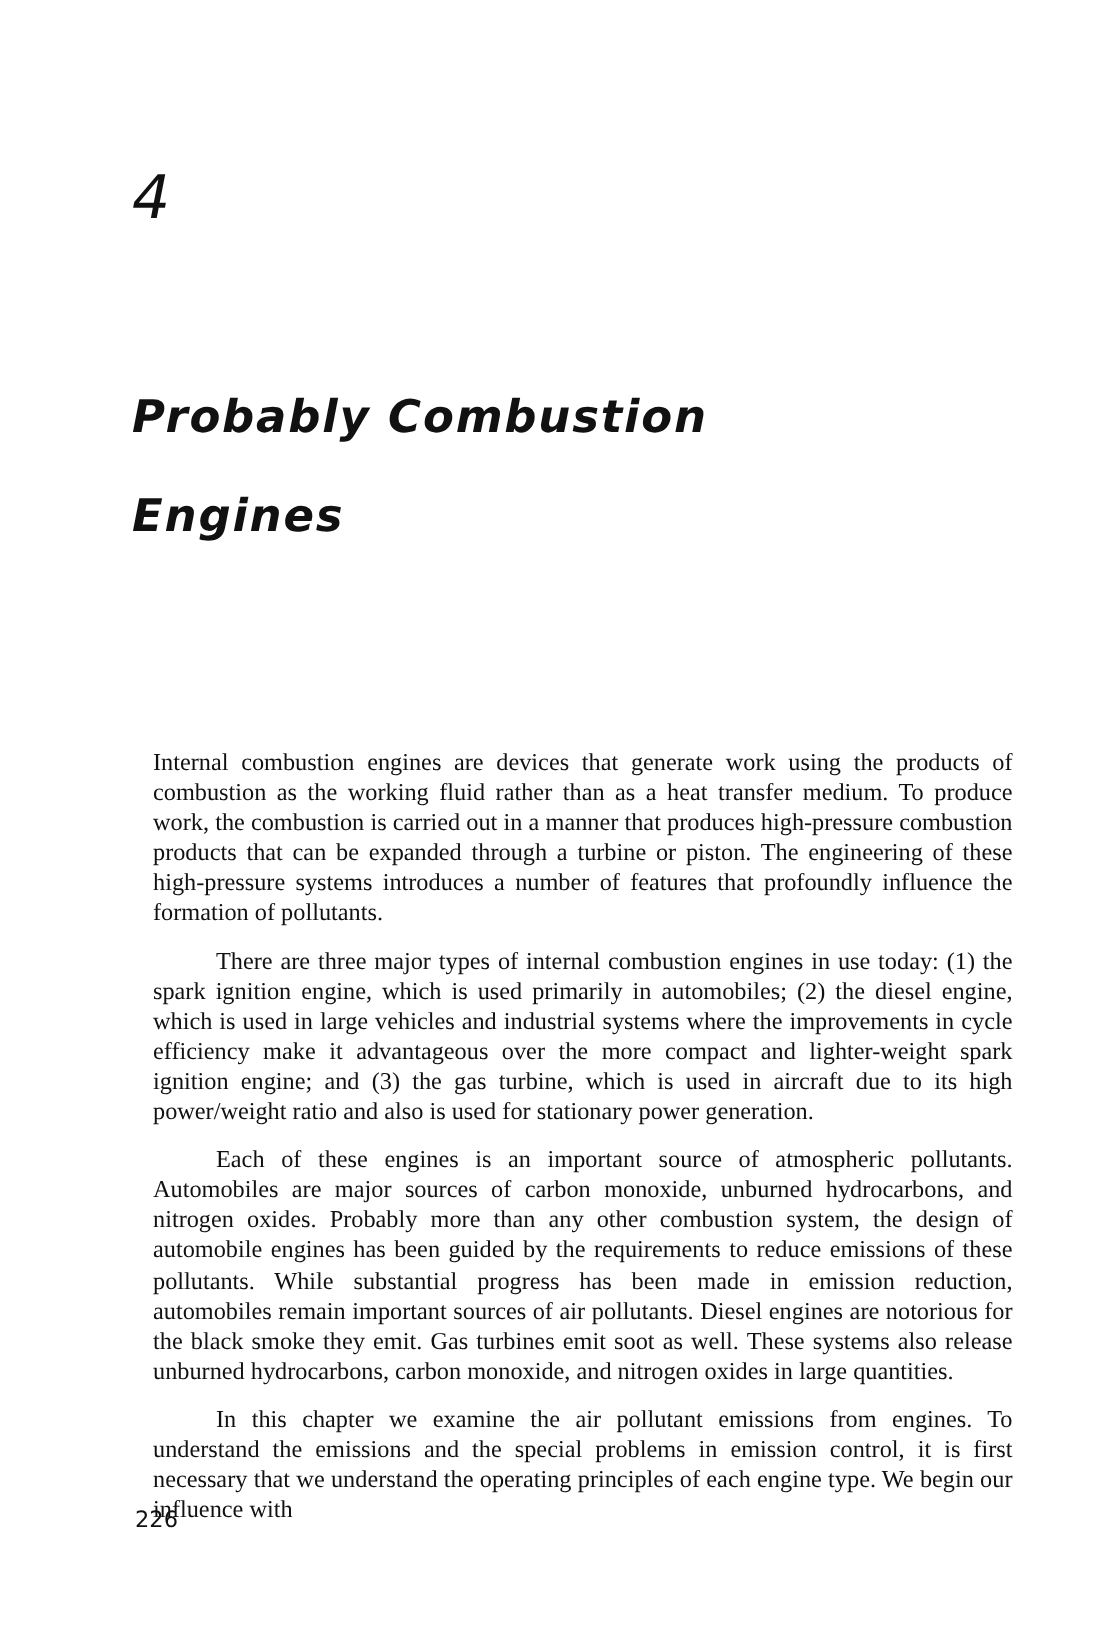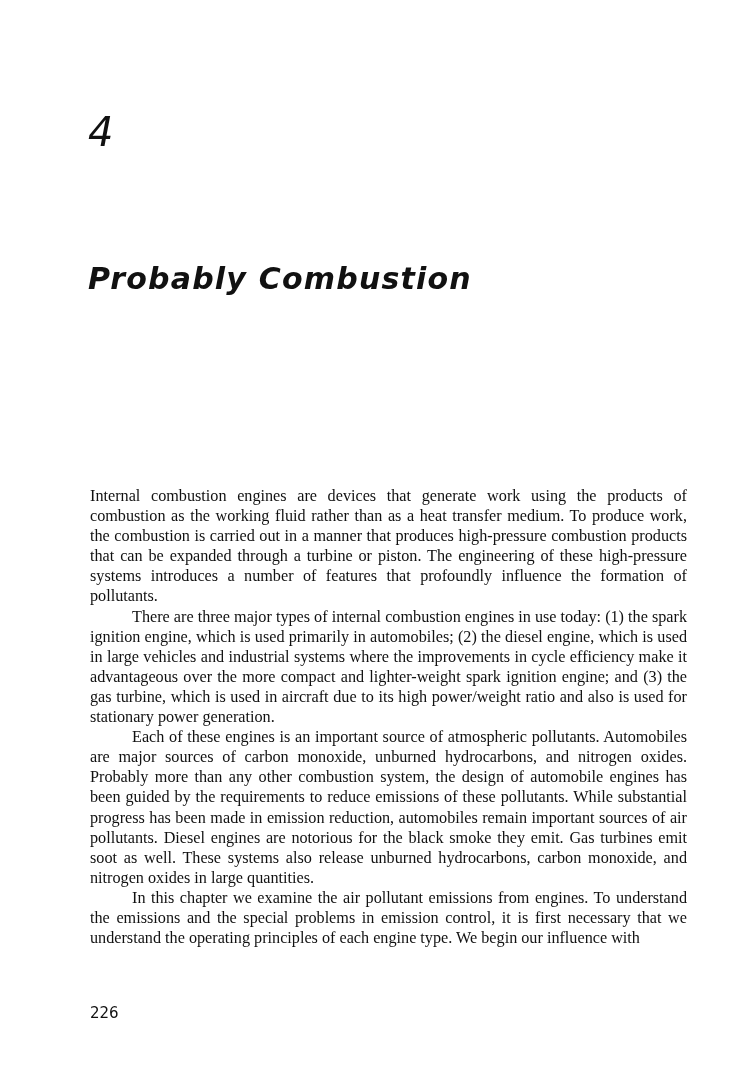--- a/index.html
+++ b/index.html
@@ -13,34 +13,35 @@
     position: absolute; left: 88px; top: 246px; margin: 0;
     font-family: "DejaVu Sans", sans-serif; font-style: italic; font-weight: bold;
     font-size: 30px; line-height: 66px; letter-spacing: 1.2px;
   }
   .chapter-title span { display: block; }
   .body-text {
     position: absolute; left: 90px; top: 486px; width: 597px;
     font-family: "Liberation Serif", serif; font-size: 16.2px; line-height: 20.1px;
     text-align: justify; margin: 0;
   }
-  .body-text p { margin: 0; text-indent: 42px; }
+  .body-text p { margin: 12px; text-indent: 42px; }
   .body-text p.first { text-indent: 0; }
   .page-number {
     position: absolute; left: 90px; top: 1004px;
     font-family: "DejaVu Sans", sans-serif; font-weight: normal; font-size: 15px; margin: 0;
   }
 </style>
 </head>
 <body>
 
 <h1 class="chapter-number">4</h1>
 
 <h2 class="chapter-title">
   <span>Probably Combustion</span>
+  <span>Engines</span>
 </h2>
 
 <div class="body-text">
   <p class="first">Internal combustion engines are devices that generate work using the products of combustion as the working fluid rather than as a heat transfer medium. To produce work, the combustion is carried out in a manner that produces high-pressure combustion products that can be expanded through a turbine or piston. The engineering of these high-pressure systems introduces a number of features that profoundly influence the formation of pollutants.</p>
   <p>There are three major types of internal combustion engines in use today: (1) the spark ignition engine, which is used primarily in automobiles; (2) the diesel engine, which is used in large vehicles and industrial systems where the improvements in cycle efficiency make it advantageous over the more compact and lighter-weight spark ignition engine; and (3) the gas turbine, which is used in aircraft due to its high power/weight ratio and also is used for stationary power generation.</p>
   <p>Each of these engines is an important source of atmospheric pollutants. Automobiles are major sources of carbon monoxide, unburned hydrocarbons, and nitrogen oxides. Probably more than any other combustion system, the design of automobile engines has been guided by the requirements to reduce emissions of these pollutants. While substantial progress has been made in emission reduction, automobiles remain important sources of air pollutants. Diesel engines are notorious for the black smoke they emit. Gas turbines emit soot as well. These systems also release unburned hydrocarbons, carbon monoxide, and nitrogen oxides in large quantities.</p>
   <p>In this chapter we examine the air pollutant emissions from engines. To understand the emissions and the special problems in emission control, it is first necessary that we understand the operating principles of each engine type. We begin our influence with</p>
 </div>
 
 <div class="page-number">226</div>

